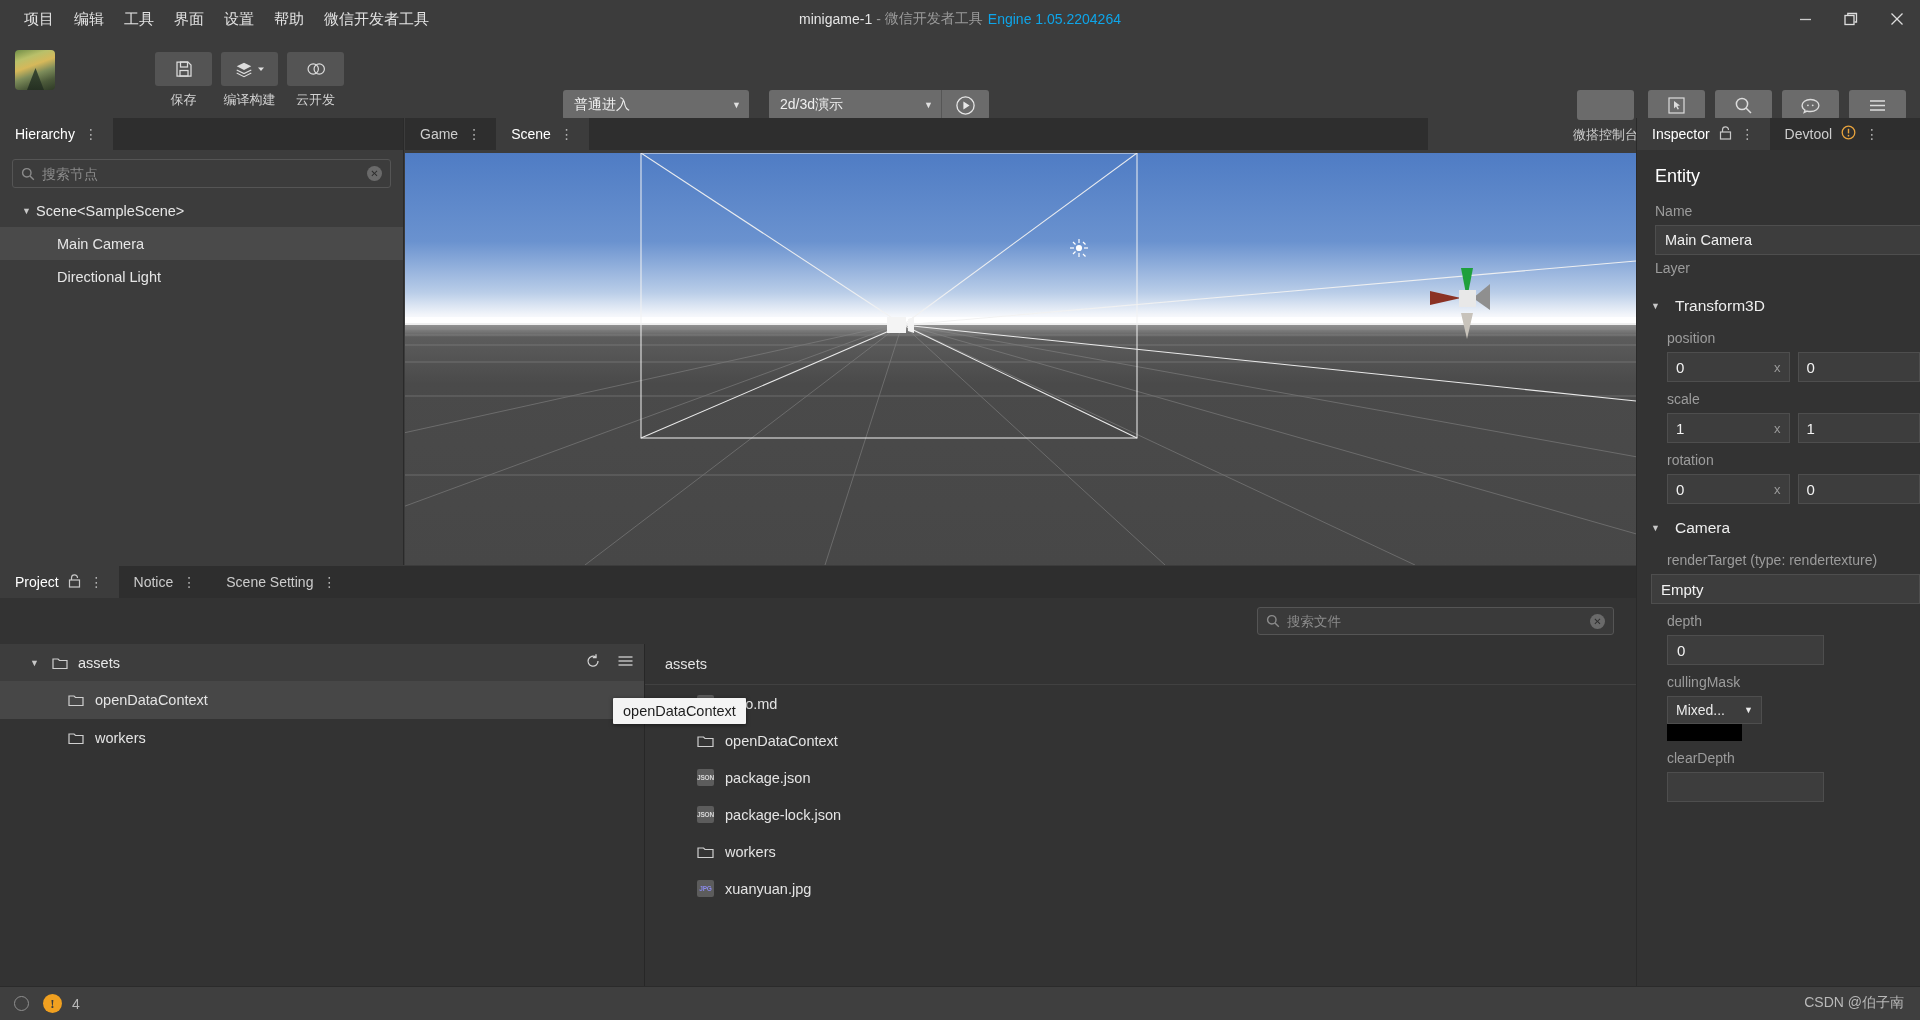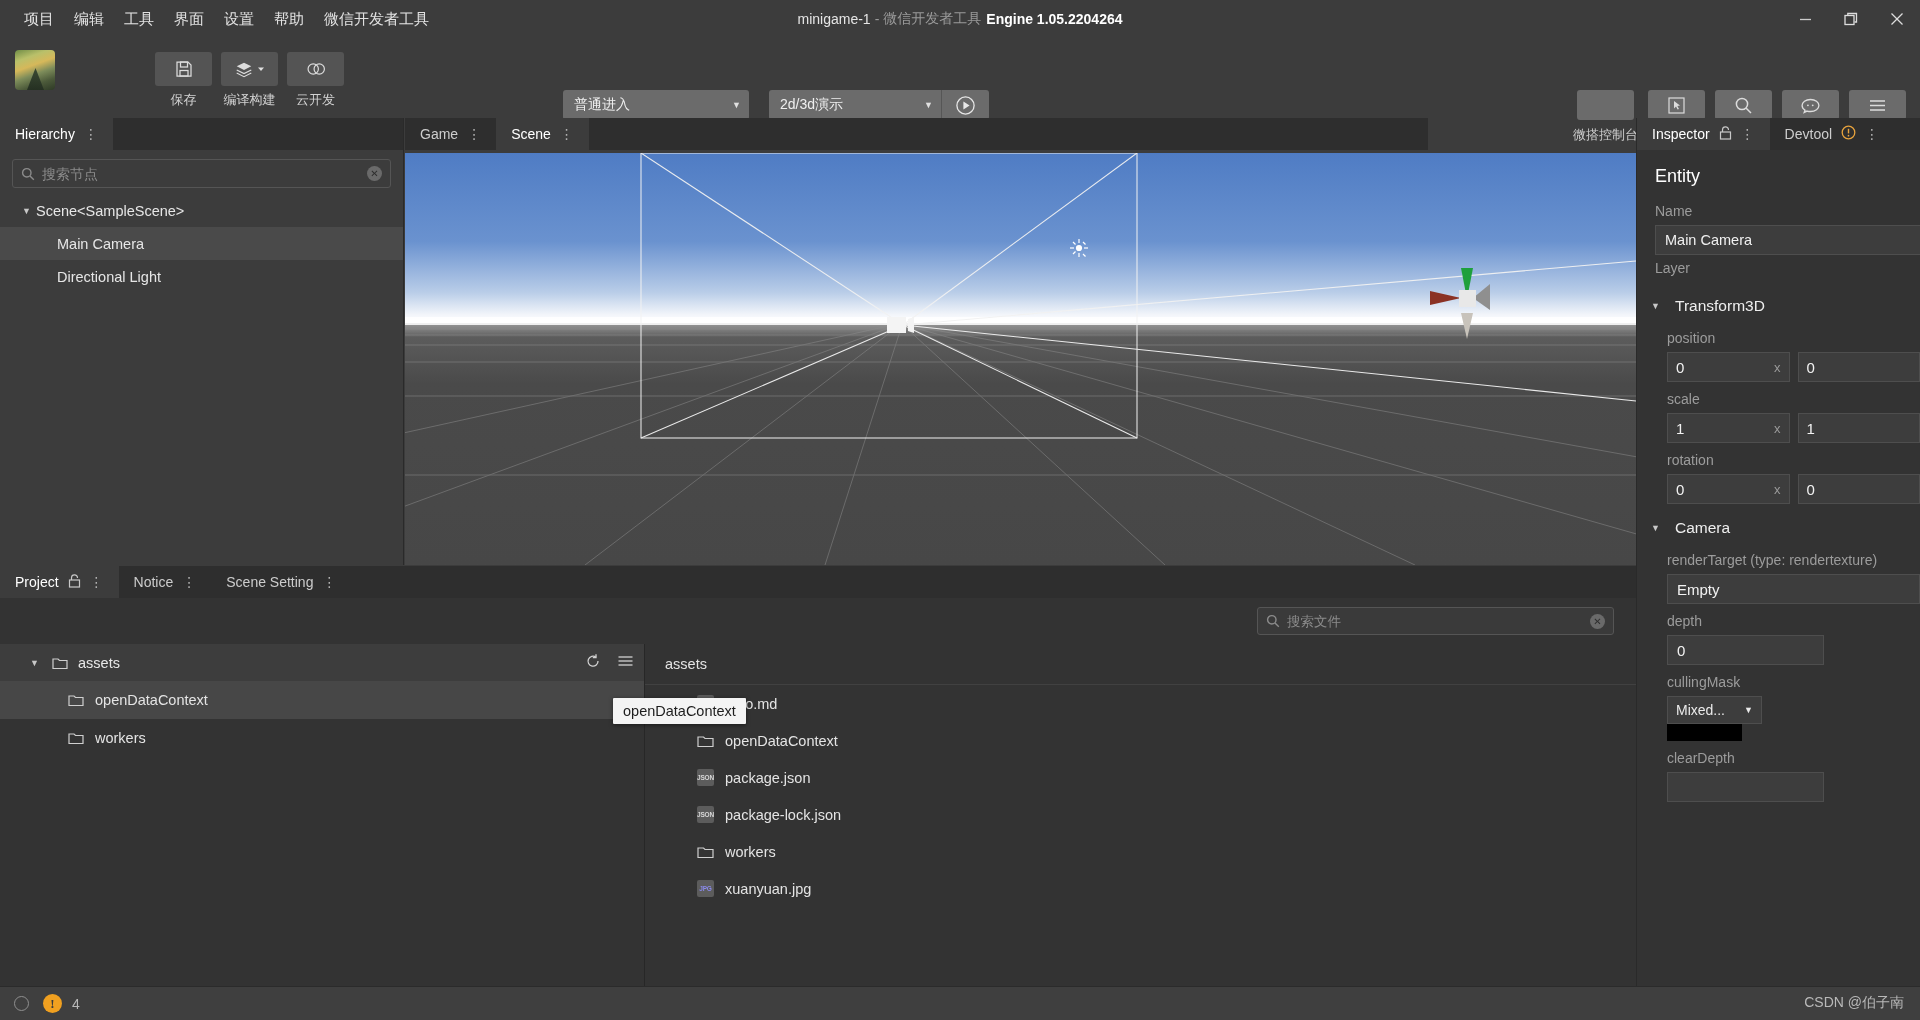--- a/index.html
+++ b/index.html
@@ -23,21 +23,21 @@
     font-size: 15px; color: #e2e2e2; padding: 3px 10px; cursor: default;
     white-space: nowrap;
   }
   .win-title {
     position: absolute; left: 0; right: 0; top: 0; height: 38px;
     display: flex; align-items: center; justify-content: center;
     font-size: 14px; pointer-events: none;
   }
   .win-title .t-main { color: #e5e5e5; }
   .win-title .t-sub { color: #9a9a9a; margin-left: 4px; }
-  .win-title .t-eng { color: #ffffff; margin-left: 5px; font-weight: bold; }
+  .win-title .t-eng { color: #0ea5e9; margin-left: 5px; }
   .wbtns { position: absolute; right: 0; top: 0; height: 38px; display: flex; }
   .wbtn {
     width: 46px; height: 38px; display: flex; align-items: center;
     justify-content: center; cursor: default;
   }
 
   
   .toolbar {
     position: absolute; left: 0; top: 38px; width: 1920px; height: 80px;
     background: #3c3c3c;
@@ -222,21 +222,21 @@
   }
   .isection .tri { font-size: 9px; color: #c8c8c8; }
   .vec-row { display: flex; gap: 8px; padding-left: 30px; }
   .vec-cell {
     width: 137px; height: 30px; background: #3d3d3d; border: 1px solid #4e4e4e;
     display: flex; align-items: center; padding: 0 8px; font-size: 15px; color: #f2f2f2;
   }
   .vec-cell .axis { margin-left: auto; font-size: 13px; color: #9a9a9a; }
   .sub-label { font-size: 14px; color: #9c9c9c; padding: 9px 0 6px 30px; }
   .wide-input {
-    margin-left: 30px; height: 30px; background: #3d3d3d; border: 1px solid #4e4e4e;
+    margin-left: 14px; height: 30px; background: #3d3d3d; border: 1px solid #4e4e4e;
     display: flex; align-items: center; padding: 6px 9px; font-size: 15px; color: #f2f2f2;
   }
   .num-input {
     margin-left: 30px; width: 157px; height: 30px; background: #3d3d3d;
     border: 1px solid #4e4e4e; display: flex; align-items: center;
     padding: 0 9px; font-size: 15px; color: #f2f2f2;
   }
   .dd-input {
     margin-left: 30px; width: 95px; height: 28px; background: #3d3d3d;
     border: 1px solid #4e4e4e; display: flex; align-items: center;

